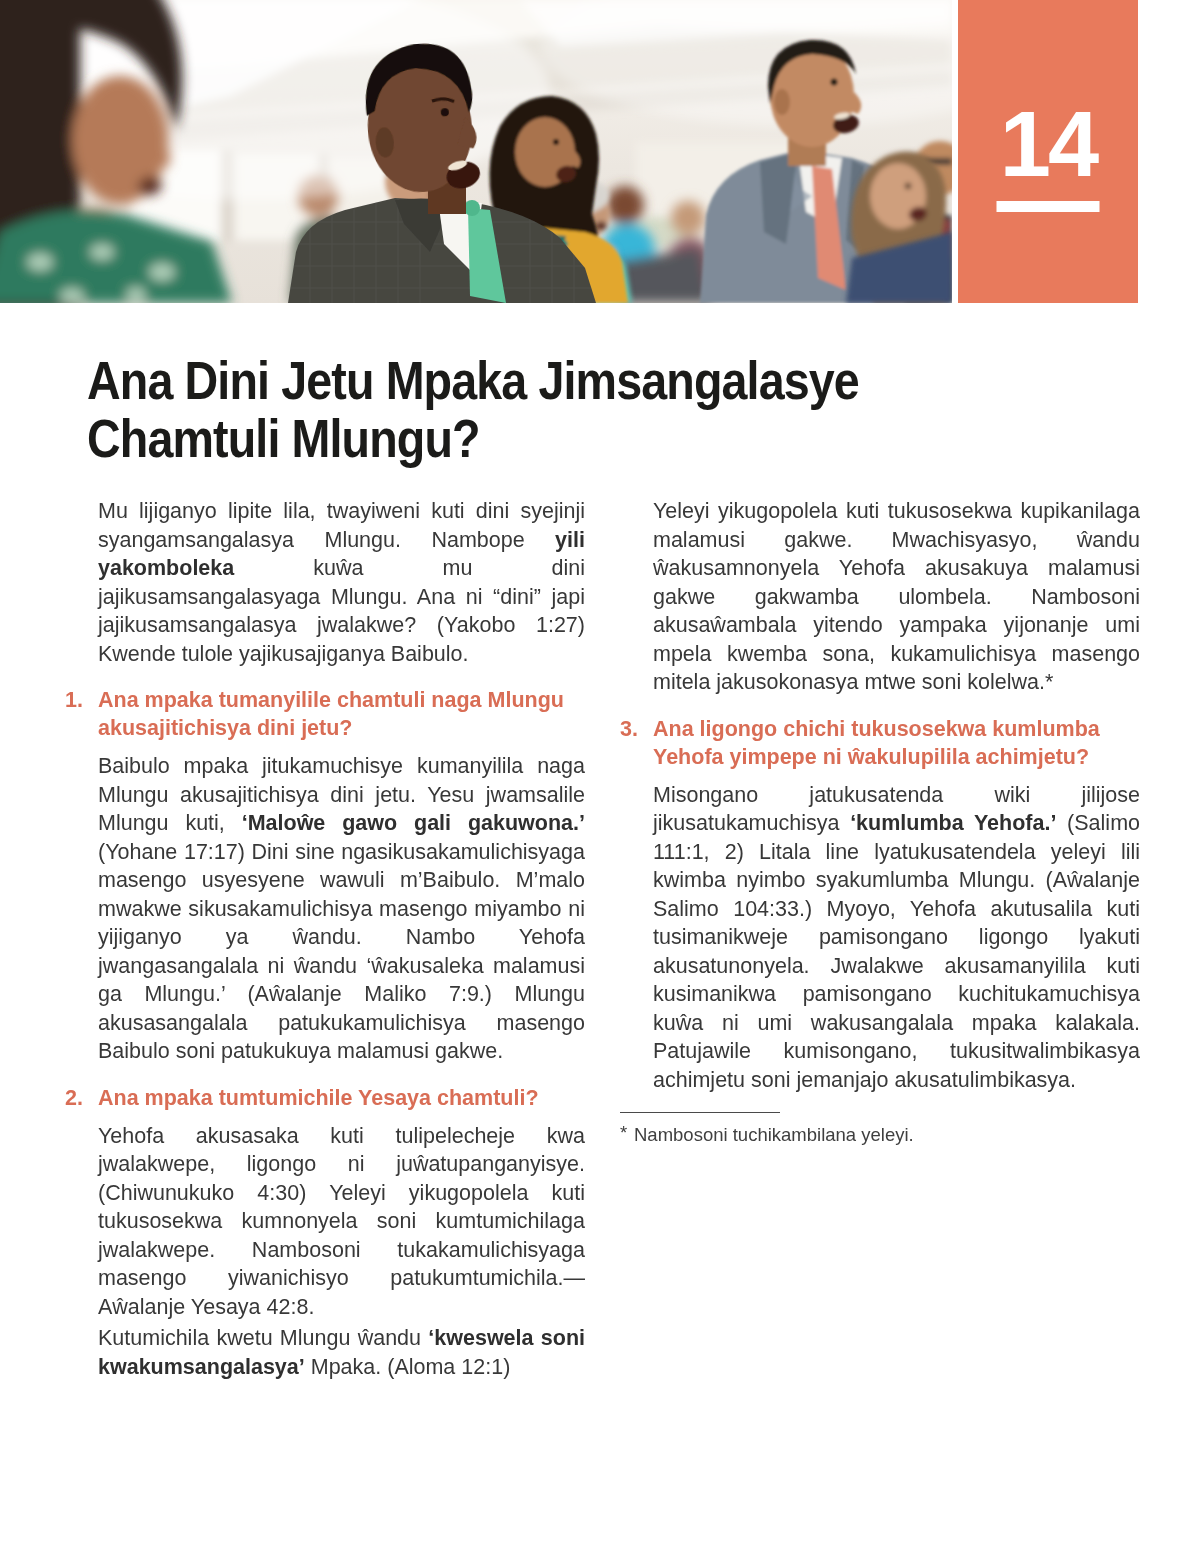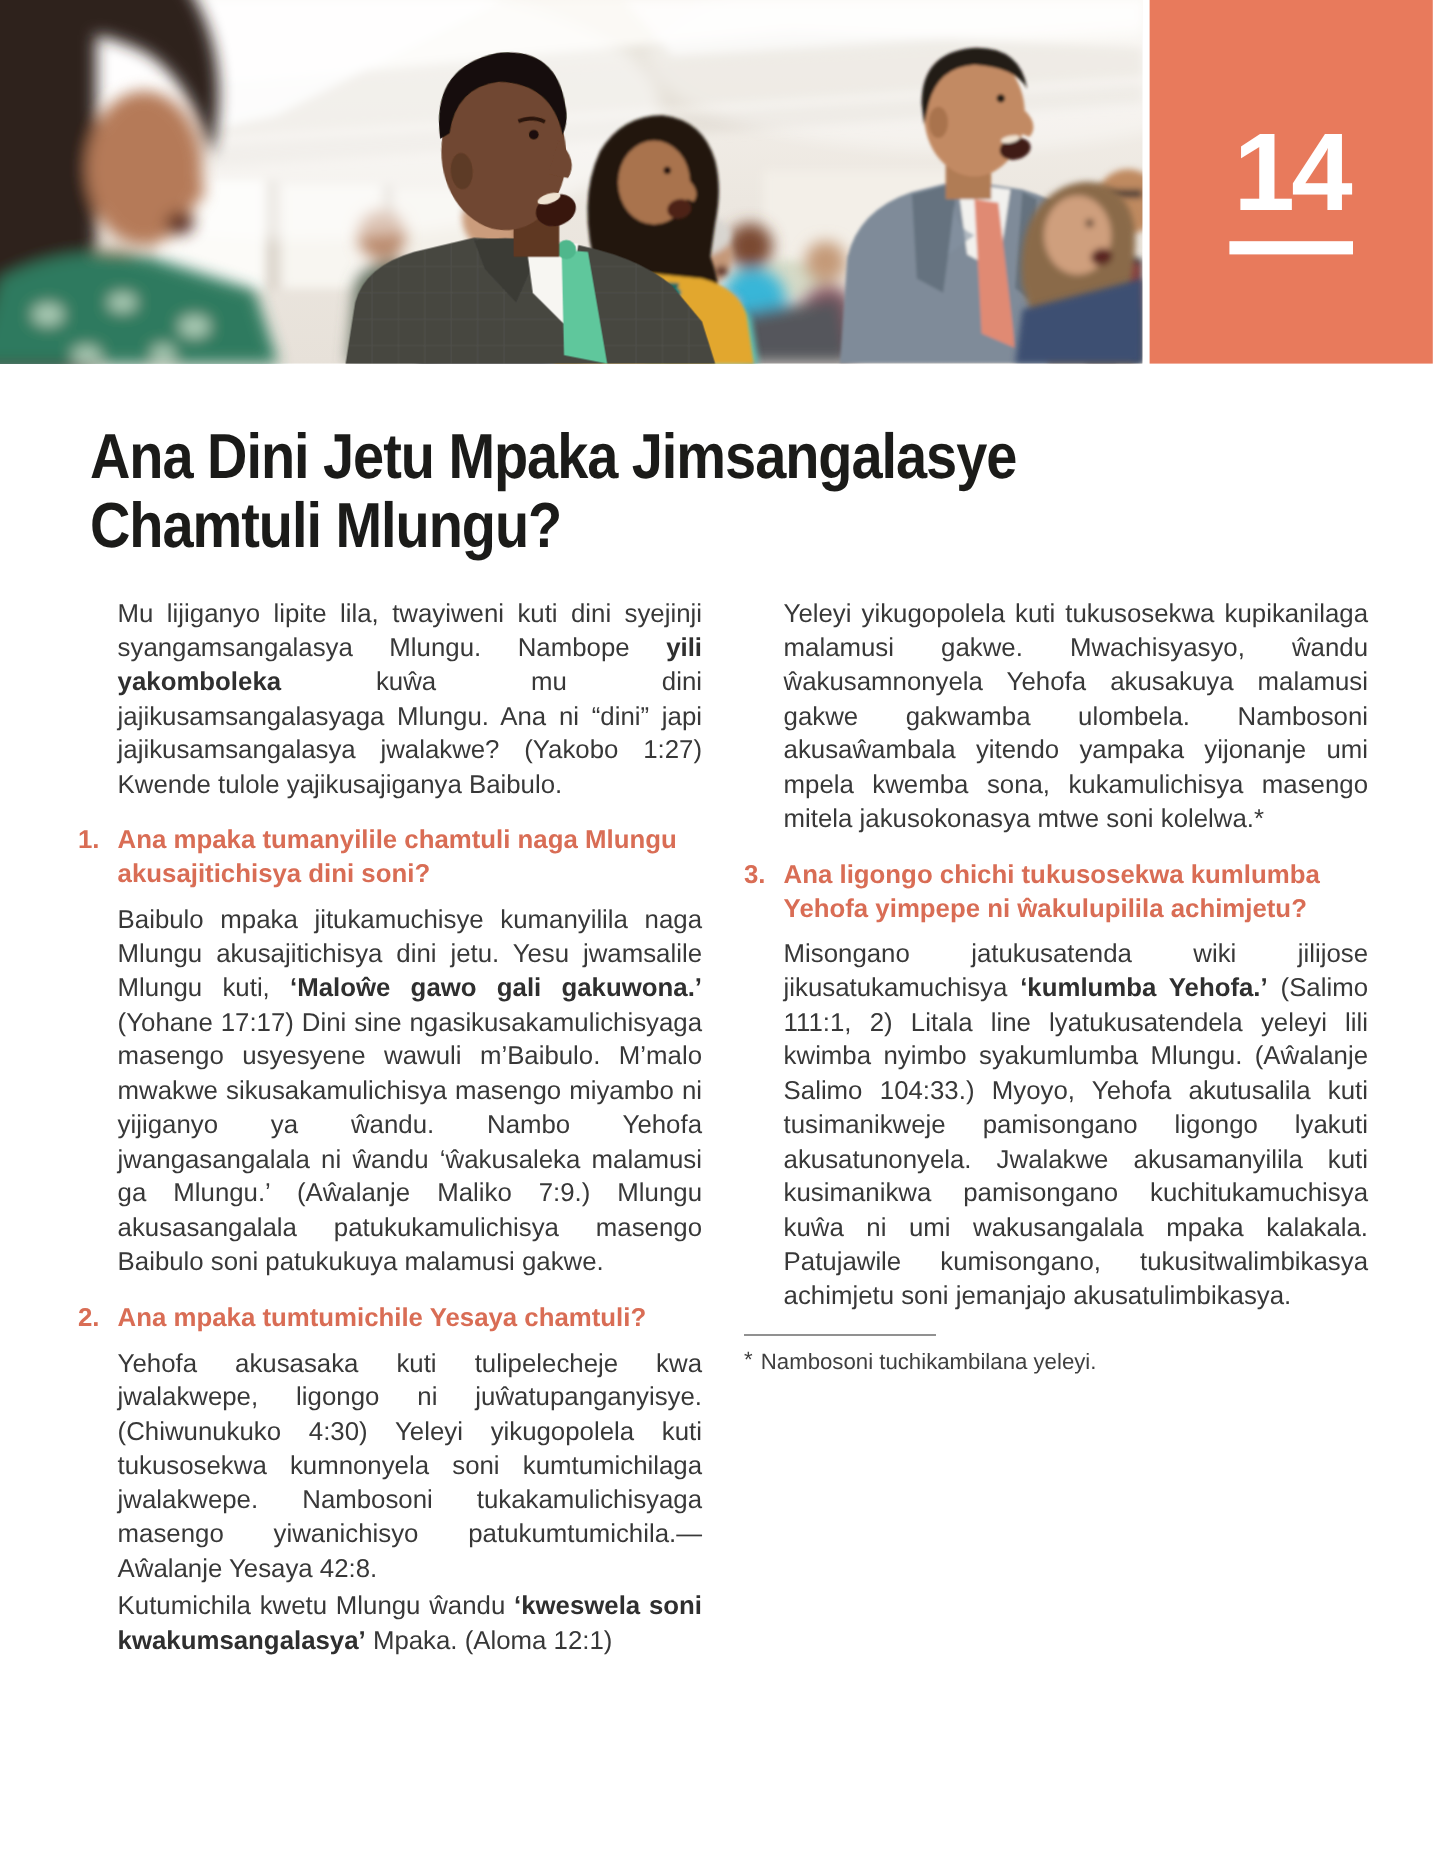--- a/index.html
+++ b/index.html
@@ -3,28 +3,28 @@
 <meta charset="utf-8">
 <style>
   html,body{margin:0;padding:0;background:#ffffff;}
   .page{position:relative;width:1200px;height:1543px;background:#ffffff;overflow:hidden;
         font-family:"Liberation Sans","DejaVu Sans",sans-serif;color:#383838;}
 
   
   .header{position:absolute;left:0;top:0;width:1200px;height:303px;}
   .photo{position:absolute;left:0;top:0;width:952px;height:303px;overflow:hidden;background:#efece6;}
   .photo svg{display:block;width:952px;height:303px;}
-  .chapter{position:absolute;left:958px;top:0;width:236px;height:303px;background:#e87a5c;}
+  .chapter{position:absolute;left:958px;top:0;width:180px;height:303px;background:#e87a5c;}
   .chapter-number{position:absolute;top:98px;left:0;width:100%;text-align:center;
                   font-size:92px;line-height:92px;font-weight:bold;color:#ffffff;letter-spacing:-3px;}
   .chapter-bar{position:absolute;top:201px;left:50%;transform:translateX(-50%);
                width:103px;height:11px;background:#ffffff;}
 
   
-  .title{position:absolute;left:75px;top:352px;margin:0;color:#1b1b19;font-weight:bold;}
+  .title{position:absolute;left:87px;top:352px;margin:0;color:#1b1b19;font-weight:bold;}
   .title-scale{transform:scaleX(0.88);transform-origin:left top;}
   .title-scale div{font-size:53px;line-height:58px;letter-spacing:-1px;white-space:nowrap;}
 
   
   .columns{position:absolute;left:65px;top:497px;width:1075px;display:flex;gap:35px;}
   .col{width:520px;font-size:21.5px;line-height:28.5px;text-align:justify;}
   .para{margin:0;padding-left:33px;}
   .para + .para{margin-top:3px;}
   .para b{font-weight:bold;color:#2f2f2f;}
   .q{display:flex;color:#d96d55;font-weight:bold;font-size:21.5px;line-height:28px;
@@ -239,21 +239,21 @@
     </div>
   </h1>
 
   <div class="columns">
 
     <div class="col">
       <p class="para"><span>Mu lijiganyo lipite lila, twayiweni kuti dini syejinji syangamsangalasya Mlungu. Nambope </span><b>yili yakomboleka</b><span> kuŵa mu dini jajikusamsangalasyaga Mlungu. Ana ni “dini” japi jajikusamsangalasya jwalakwe? (Yakobo 1:27) Kwende tulole yajikusajiganya Baibulo.</span></p>
 
       <div class="q">
         <span class="num">1.</span>
-        <span>Ana mpaka tumanyilile chamtuli naga Mlungu akusajitichisya dini soni?</span>
+        <span>Ana mpaka tumanyilile chamtuli naga Mlungu akusajitichisya dini jetu?</span>
       </div>
       <p class="para"><span>Baibulo mpaka jitukamuchisye kumanyilila naga Mlungu akusajitichisya dini jetu. Yesu jwamsalile Mlungu kuti, </span><b>‘Maloŵe gawo gali gakuwona.’</b><span> (Yohane 17:17) Dini sine ngasikusakamulichisyaga masengo usyesyene wawuli m’Baibulo. M’malo mwakwe sikusakamulichisya masengo miyambo ni yijiganyo ya ŵandu. Nambo Yehofa jwangasangalala ni ŵandu ‘ŵakusaleka malamusi ga Mlungu.’ (Aŵalanje Maliko 7:9.) Mlungu akusasangalala patukukamulichisya masengo Baibulo soni patukukuya malamusi gakwe.</span></p>
 
       <div class="q">
         <span class="num">2.</span>
         <span>Ana mpaka tumtumichile Yesaya chamtuli?</span>
       </div>
       <p class="para"><span>Yehofa akusasaka kuti tulipelecheje kwa jwalakwepe, ligongo ni juŵatupanganyisye. (Chiwunukuko 4:30) Yeleyi yikugopolela kuti tukusosekwa kumnonyela soni kumtumichilaga jwalakwepe. Nambosoni tukakamulichisyaga masengo yiwanichisyo patukumtumichila.—Aŵalanje Yesaya 42:8.</span></p>
       <p class="para"><span>Kutumichila kwetu Mlungu ŵandu </span><b>‘kweswela soni kwakumsangalasya’</b><span> Mpaka. (Aloma 12:1)</span></p>
     </div>

